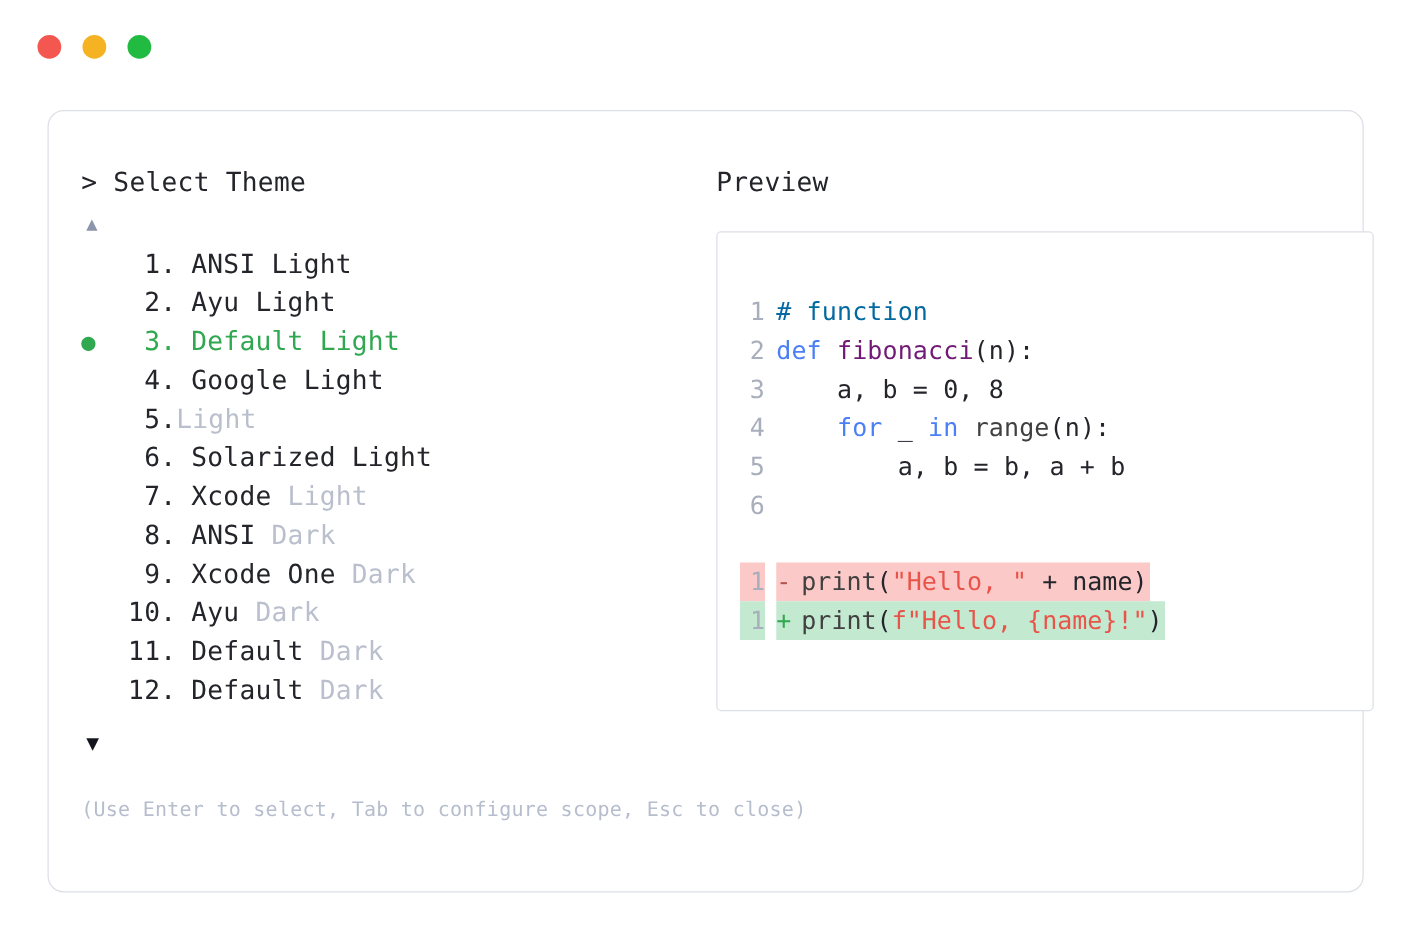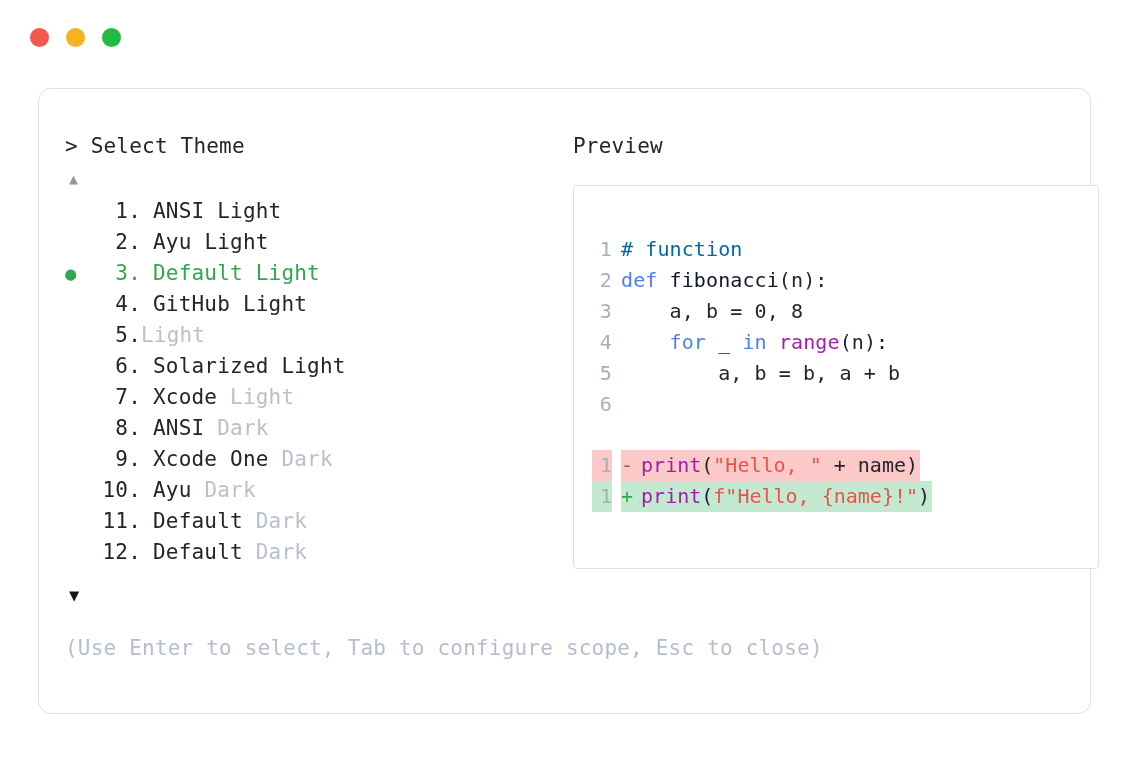--- a/index.html
+++ b/index.html
@@ -123,21 +123,21 @@
   .row-variant.muted { color: #b9bfcc; }
   .theme-row.selected .row-index,
   .theme-row.selected .row-name,
   .theme-row.selected .row-variant { color: #2fa84f; }
 
   
   .hint {
     position: absolute;
     left: 26px;
     top: 546px;
-    font-size: 21px;
+    font-size: 16px;
     line-height: 26px;
     color: #b6bdcd;
     white-space: pre;
     letter-spacing: 0.2px;
   }
 
   
   .right-col {
     position: absolute;
     left: 498px;
@@ -176,22 +176,22 @@
     width: 20px;
     text-align: right;
     color: #a8aebb;
     margin-right: 9px;
   }
   .code-text { color: #24252b; }
 
   
   .tok-comment { color: #0369a1; }
   .tok-keyword { color: #4a7ff5; text-align: right; }
-  .tok-func    { color: #0f172a; }
-  .tok-builtin { color: #a21caf; }
+  .tok-func    { color: #701a75; }
+  .tok-builtin { color: #404040; }
   .tok-string  { color: #e8544a; }
   .tok-plain   { color: #24252b; }
 
   .code-gap { height: 30px; }
 
   
   .diff-line { display: flex; align-items: baseline; height: 31px;
                font-size: 20px; line-height: 31px; white-space: pre; }
   .diff-body { display: inline-block; padding-right: 2px; }
   .diff-line.minus .lineno,
@@ -216,21 +216,21 @@
 
     <div class="left-col">
       <div class="prompt"><span class="caret">&gt;</span> <span>Select Theme</span></div>
 
       <div class="scroll-arrow up">▲</div>
 
       <ul class="theme-list" id="theme-list">
           <li class="theme-row"><span class="bullet-slot"></span><span class="row-index">1.</span><span class="row-name">ANSI </span><span class="row-variant">Light</span></li>
           <li class="theme-row"><span class="bullet-slot"></span><span class="row-index">2.</span><span class="row-name">Ayu </span><span class="row-variant">Light</span></li>
           <li class="theme-row selected"><span class="bullet-slot">●</span><span class="row-index">3.</span><span class="row-name">Default </span><span class="row-variant">Light</span></li>
-          <li class="theme-row"><span class="bullet-slot"></span><span class="row-index">4.</span><span class="row-name">GitHub </span><span class="row-variant">Light</span></li>
+          <li class="theme-row"><span class="bullet-slot"></span><span class="row-index">4.</span><span class="row-name">Google </span><span class="row-variant">Light</span></li>
           <li class="theme-row"><span class="bullet-slot"></span><span class="row-index">5.</span><span class="row-variant muted">Light</span></li>
           <li class="theme-row"><span class="bullet-slot"></span><span class="row-index">6.</span><span class="row-name">Solarized </span><span class="row-variant">Light</span></li>
           <li class="theme-row"><span class="bullet-slot"></span><span class="row-index">7.</span><span class="row-name">Xcode </span><span class="row-variant muted">Light</span></li>
           <li class="theme-row"><span class="bullet-slot"></span><span class="row-index">8.</span><span class="row-name">ANSI </span><span class="row-variant muted">Dark</span></li>
           <li class="theme-row"><span class="bullet-slot"></span><span class="row-index">9.</span><span class="row-name">Xcode One </span><span class="row-variant muted">Dark</span></li>
           <li class="theme-row"><span class="bullet-slot"></span><span class="row-index">10.</span><span class="row-name">Ayu </span><span class="row-variant muted">Dark</span></li>
           <li class="theme-row"><span class="bullet-slot"></span><span class="row-index">11.</span><span class="row-name">Default </span><span class="row-variant muted">Dark</span></li>
           <li class="theme-row"><span class="bullet-slot"></span><span class="row-index">12.</span><span class="row-name">Default </span><span class="row-variant muted">Dark</span></li>
         </ul>
 

